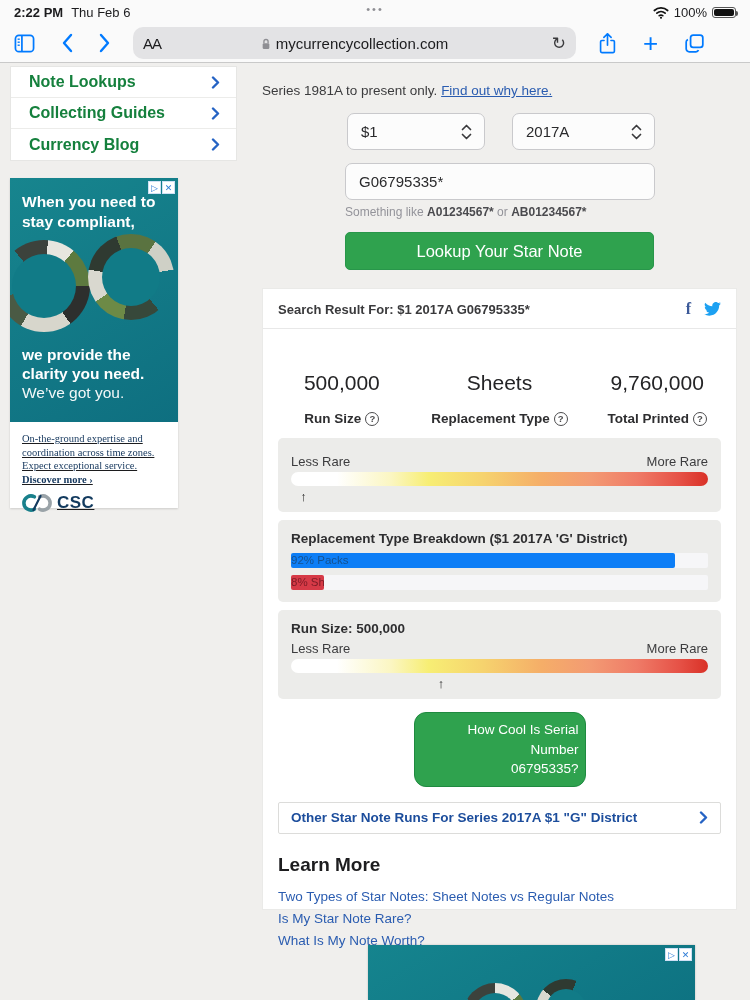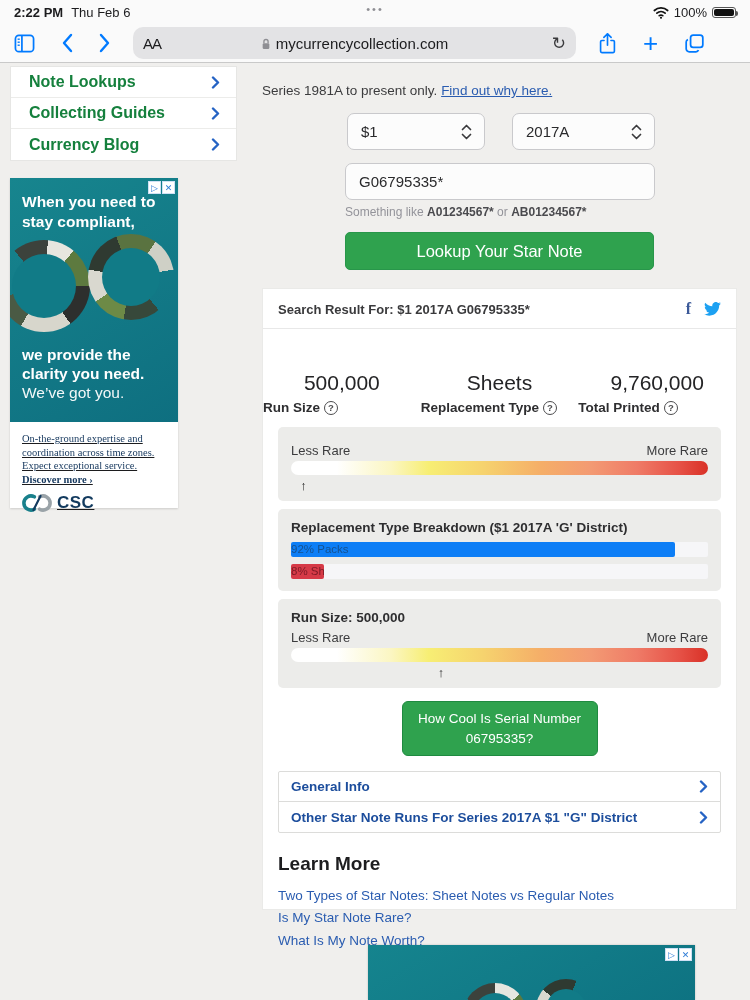--- a/index.html
+++ b/index.html
@@ -80,37 +80,37 @@
   .result-card { position:absolute; left:262px; top:288px; width:475px; height:622px; background:#fff;
     border:1px solid #eaeae8; }
   .rc-header { display:flex; align-items:center; justify-content:space-between; padding:11px 15px 10px 15px;
     border-bottom:1px solid #e8e8e8; }
   .rc-title { font-size:13px; font-weight:bold; color:#3a3a3c; }
   .rc-social { display:flex; gap:13px; align-items:center; }
   .fb-glyph { color:#3b5998; font-weight:bold; font-size:16px; font-family:"Liberation Serif",serif; }
   .stats { display:flex; padding:13px 0 12px 0; }
   .stat { flex:1; text-align:center; }
   .stat-value { font-size:21px; color:#242426;margin-top:29px; }
-  .stat-label { font-size:13.5px; font-weight:bold; color:#2e2e30; margin-top:5px;
-    display:flex; align-items:center; gap:4px; }
+  .stat-label { font-size:13.5px; font-weight:bold; color:#2e2e30; margin-top:16px;
+    display:flex; align-items:center; justify-content:center; gap:4px; }
   .qmark { display:inline-block; width:14px; height:14px; border:1.2px solid #4c4c4e; border-radius:50%;
     font-size:9.5px; line-height:11.5px; text-align:center; font-weight:bold; color:#4c4c4e; }
   .panel { margin:0 15px 8px 15px; background:#ececea; border-radius:5px; padding:11px 13px 8px 13px; }
   .panel-title { font-size:13.5px; font-weight:bold; color:#2e2e30; }
   .rare-row { display:flex; justify-content:space-between; font-size:13px; color:#3c3c3e; margin-top:5px; }
   .scale-wrap { position:relative; padding-bottom:18px; }
   .scale-bar { height:14px; border-radius:7px; margin-top:3px;
     background:linear-gradient(90deg,#ffffff 0%,#ffffff 11%,#fbf6c2 24%,#f7ee74 33%,#f6d36e 46%,#f5ae68 60%,#f39a73 72%,#ef7b67 83%,#e65247 93%,#d93127 100%); }
   .marker { position:absolute; top:17px; transform:translateX(-50%); font-size:13px; font-weight:bold; color:#222; }
   .track { background:#f6f6f8; height:15px; border-radius:2px; margin-top:7px; }
   .bar { height:15px; font-size:11.5px; line-height:15px; white-space:nowrap; overflow:hidden; border-radius:2px; }
   .bar-0 { color:#15518f; }
   .bar-1 { color:#7d1b26; }
-  .cool-btn { display:block; margin:13px auto 0 auto; width:196px; background:#2fa24e; border:1px solid #1f8a40;
-    border-radius:6px; color:#fff; font-size:13.5px; line-height:1.45; padding:7px 6px; text-align:center;
+  .cool-btn { display:block; margin:13px auto 0 auto; width:172px; background:#2fa24e; border:1px solid #1f8a40;
+    border-radius:12px; color:#fff; font-size:13.5px; line-height:1.45; padding:7px 6px; text-align:right;
     font-family:inherit; }
   .accordion { margin:15px 15px 0 15px; border:1px solid #dcdcda; border-radius:2px; }
   .acc-row { height:30px; display:flex; align-items:center; justify-content:space-between; padding:0 12px;
     border-bottom:1px solid #dcdcda; }
   .acc-row:last-child { border-bottom:none; }
   .acc-label { font-size:13.5px; font-weight:bold; color:#1c4d9c; }
   .learn-title { margin:20px 15px 0 15px; font-size:19px; font-weight:600; color:#1d1d1f; }
   .learn-links { margin:10px 15px 0 15px; }
   .learn-links a { display:block; font-size:13.5px; color:#2a5cb0; text-decoration:none; line-height:1.65; }
   
@@ -356,28 +356,20 @@
         <span class="marker" style="left: 36%;">↑</span>
       </div>
     </div>
 
     <button class="cool-btn">
       <span>How Cool Is Serial Number</span><br><span>06795335?</span>
     </button>
 
     <div class="accordion">
       <div class="acc-row">
-        <span class="acc-label">General Info</span>
-        <span>
-            <svg width="9" height="13" viewBox="0 0 9 13">
-              <polyline points="2,1.5 7,6.5 2,11.5" fill="none" stroke="#2563c4" stroke-width="2.4" stroke-linecap="round" stroke-linejoin="round"></polyline>
-            </svg>
-          </span>
-      </div>
-      <div class="acc-row">
         <span class="acc-label">Other Star Note Runs For Series 2017A $1 "G" District</span>
         <span>
             <svg width="9" height="13" viewBox="0 0 9 13">
               <polyline points="2,1.5 7,6.5 2,11.5" fill="none" stroke="#2563c4" stroke-width="2.4" stroke-linecap="round" stroke-linejoin="round"></polyline>
             </svg>
           </span>
       </div>
     </div>
 
     <div class="learn-title">Learn More</div>

